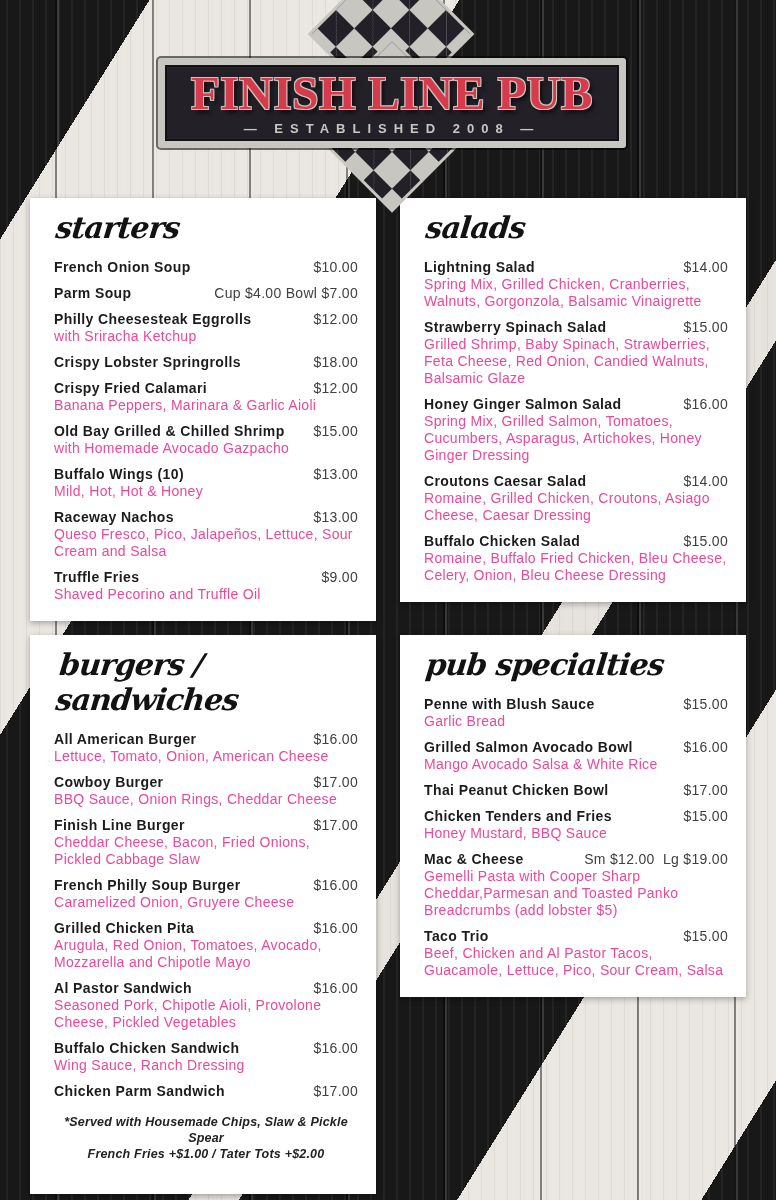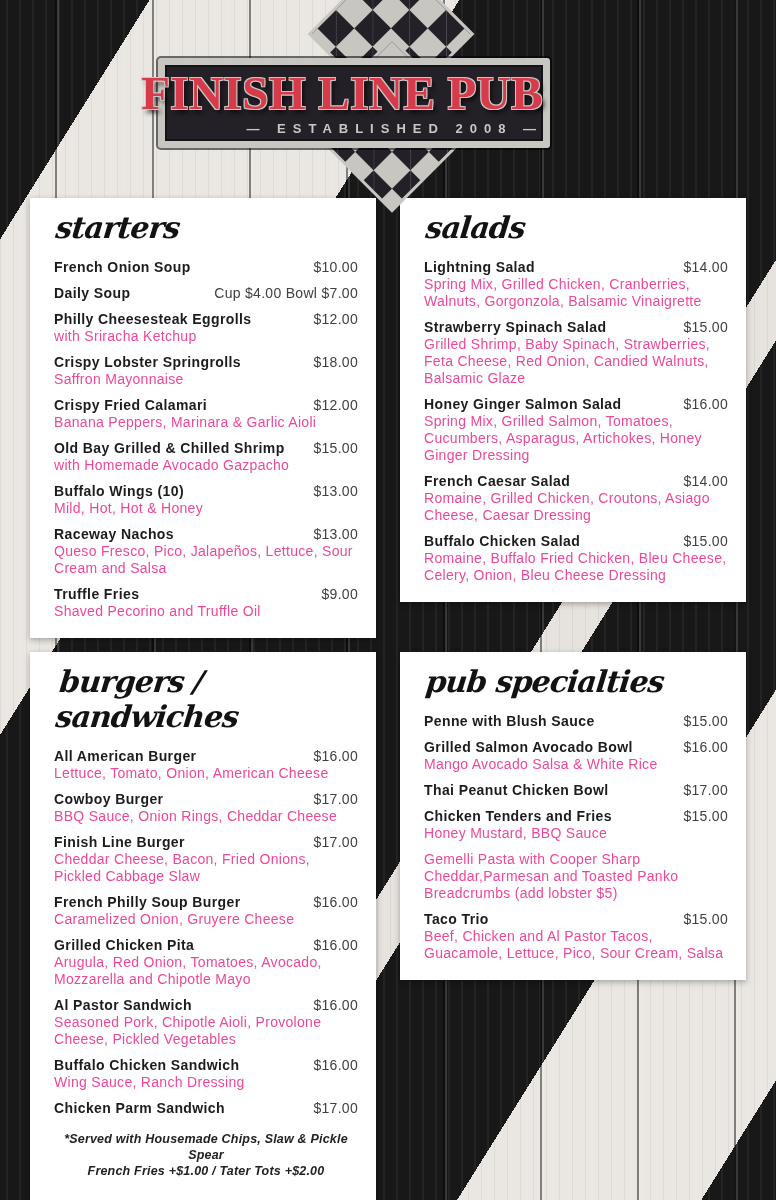--- a/index.html
+++ b/index.html
@@ -33,28 +33,28 @@
     background-size:52px 52px;
     background-position:0 0, 26px 26px;
     transform:rotate(45deg);
     box-shadow:0 0 0 3px #c8c6c1;
     z-index:1;
   }
   .diamond-top{left:335px;top:-22px;width:112px;height:112px;}
   .diamond-bottom{left:333px;top:66px;width:118px;height:118px;}
   .banner{
     position:absolute;
-    left:158px;top:58px;width:392px;height:90px;
+    left:158px;top:58px;width:468px;height:90px;
     box-sizing:border-box;
     background:#232127;
     border:7px solid #c8c6c1;
     border-radius:3px;
     box-shadow:0 0 0 2px rgba(0,0,0,.55), inset 0 0 0 2px rgba(0,0,0,.45);
     z-index:2;
-    display:flex;flex-direction:column;align-items:flex-end;justify-content:center;
+    display:flex;flex-direction:column;align-items:center;justify-content:center;
   }
   .banner-title{
     font-family:"Liberation Serif", serif;
     font-weight:700;
     font-size:47px;
     line-height:1;
     white-space:nowrap;
     color:#d63a4b;
     letter-spacing:.5px;
     text-shadow:
@@ -154,40 +154,39 @@
   <div class="item">
     <div class="row">
       <span class="item-name">French Onion Soup</span>
       <span class="item-price">$10.00</span>
     </div>
 
   </div>
 
   <div class="item">
     <div class="row">
-      <span class="item-name">Daily Soup</span>
+      <span class="item-name">Parm Soup</span>
       <span class="item-price">Cup $4.00 Bowl $7.00</span>
     </div>
 
   </div>
 
   <div class="item">
     <div class="row">
       <span class="item-name">Philly Cheesesteak Eggrolls</span>
       <span class="item-price">$12.00</span>
     </div>
     <div class="item-desc">with Sriracha Ketchup</div>
   </div>
 
   <div class="item">
     <div class="row">
       <span class="item-name">Crispy Lobster Springrolls</span>
       <span class="item-price">$18.00</span>
     </div>
-    <div class="item-desc">Saffron Mayonnaise</div>
   </div>
 
   <div class="item">
     <div class="row">
       <span class="item-name">Crispy Fried Calamari</span>
       <span class="item-price">$12.00</span>
     </div>
     <div class="item-desc">Banana Peppers, Marinara &amp; Garlic Aioli</div>
   </div>
 
@@ -247,21 +246,21 @@
   <div class="item">
     <div class="row">
       <span class="item-name">Honey Ginger Salmon Salad</span>
       <span class="item-price">$16.00</span>
     </div>
     <div class="item-desc">Spring Mix, Grilled Salmon, Tomatoes, Cucumbers, Asparagus, Artichokes, Honey Ginger Dressing</div>
   </div>
 
   <div class="item">
     <div class="row">
-      <span class="item-name">French Caesar Salad</span>
+      <span class="item-name">Croutons Caesar Salad</span>
       <span class="item-price">$14.00</span>
     </div>
     <div class="item-desc">Romaine, Grilled Chicken, Croutons, Asiago Cheese, Caesar Dressing</div>
   </div>
 
   <div class="item">
     <div class="row">
       <span class="item-name">Buffalo Chicken Salad</span>
       <span class="item-price">$15.00</span>
     </div>
@@ -343,20 +342,21 @@
     </section>
 
     <section class="card">
       <h2 class="card-title">pub specialties</h2>
       <div class="items">
   <div class="item">
     <div class="row">
       <span class="item-name">Penne with Blush Sauce</span>
       <span class="item-price">$15.00</span>
     </div>
+    <div class="item-desc">Garlic Bread</div>
   </div>
 
   <div class="item">
     <div class="row">
       <span class="item-name">Grilled Salmon Avocado Bowl</span>
       <span class="item-price">$16.00</span>
     </div>
     <div class="item-desc">Mango Avocado Salsa &amp; White Rice</div>
   </div>
 
@@ -369,20 +369,24 @@
 
   <div class="item">
     <div class="row">
       <span class="item-name">Chicken Tenders and Fries</span>
       <span class="item-price">$15.00</span>
     </div>
     <div class="item-desc">Honey Mustard, BBQ Sauce</div>
   </div>
 
   <div class="item">
+    <div class="row">
+      <span class="item-name">Mac &amp; Cheese</span>
+      <span class="item-price">Sm $12.00 &nbsp;Lg $19.00</span>
+    </div>
     <div class="item-desc">Gemelli Pasta with Cooper Sharp Cheddar,Parmesan and Toasted Panko Breadcrumbs (add lobster $5)</div>
   </div>
 
   <div class="item">
     <div class="row">
       <span class="item-name">Taco Trio</span>
       <span class="item-price">$15.00</span>
     </div>
     <div class="item-desc">Beef, Chicken and Al Pastor Tacos, Guacamole, Lettuce, Pico, Sour Cream, Salsa</div>
   </div>

